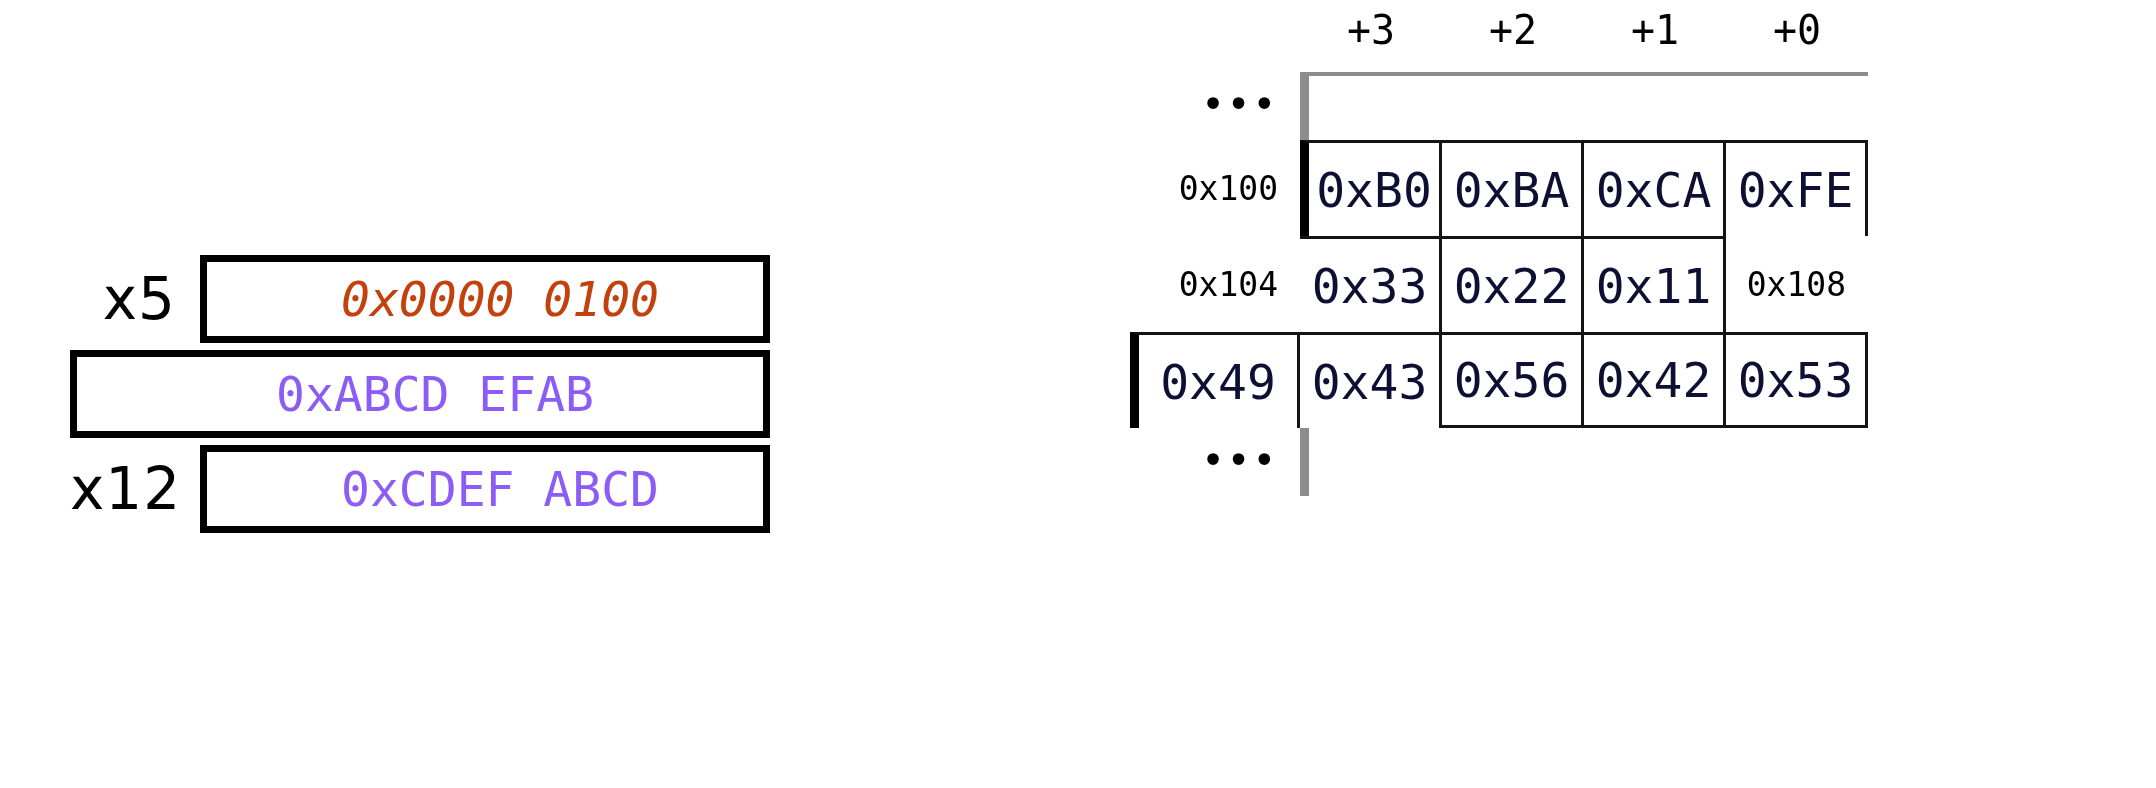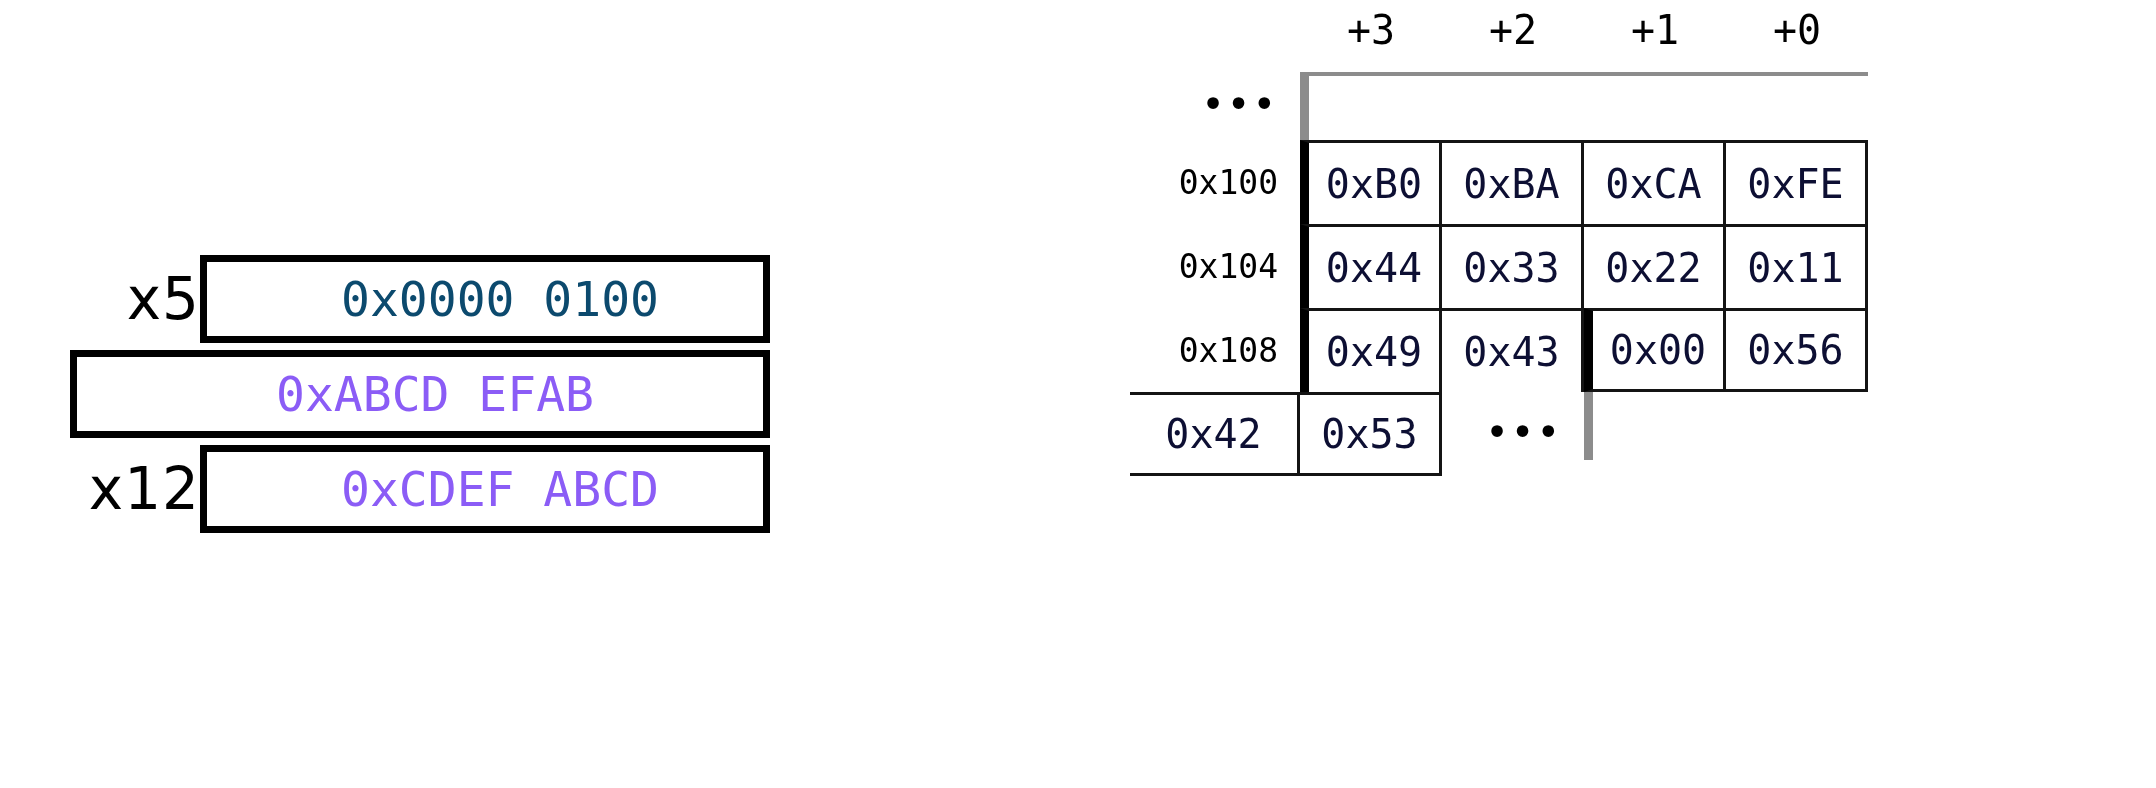--- a/index.html
+++ b/index.html
@@ -26,20 +26,21 @@
     display: flex;
     align-items: center;
     height: 88px;
     margin-bottom: 7px;
   }
   .register-row:last-child { margin-bottom: 0; }
 
   .register-label {
     width: 130px;
     text-align: right;
+    padding-right: 24px;
     box-sizing: border-box;
     font-family: "DejaVu Sans", sans-serif;
     font-size: 58px;
     line-height: 1;
     color: #000000;
     letter-spacing: 1px;
   }
 
   .register-box {
     flex: 1;
@@ -52,21 +53,21 @@
     background: #ffffff;
   }
   .register-value {
     font-family: "DejaVu Sans Mono", monospace;
     font-size: 48px;
     line-height: 1;
     letter-spacing: 0px;
     color: #8b5cf6;
     padding-left: 30px;
   }
-  .register-value.black { color: #0c4a6e; }
+  .register-value.black { color: #c2410c; font-style: italic; }
 
   
   #memory-panel {
     position: absolute;
     left: 1130px;
     top: 10px;
   }
 
   .mem-grid {
     display: grid;
@@ -98,29 +99,29 @@
     box-sizing: border-box;
   }
   .mem-addr.ellipsis {
     font-family: "DejaVu Sans", sans-serif;
     font-size: 40px;
     letter-spacing: 2px;
     padding-bottom: 4px;
   }
 
   .mem-cell {
-    height: 84px;
+    height: 96px;
     box-sizing: border-box;
     border-top: 3px solid #141414;
     border-right: 3px solid #141414;
     display: flex;
     align-items: center;
     justify-content: center;
     font-family: "DejaVu Sans Mono", monospace;
-    font-size: 40px;
+    font-size: 48px;
     line-height: 1;
     color: #0d0f33;
     background: #ffffff;
     text-align: right;
   }
 
   
   .mem-cell.first { border-left: 9px solid #000000; }
 
   
@@ -175,30 +176,28 @@
     <div class="mem-gap mem-gap-top"></div>
     <div class="mem-gap mem-gap-top"></div>
 
     <div class="mem-addr">0x100</div>
     <div class="mem-cell first">0xB0</div>
     <div class="mem-cell">0xBA</div>
     <div class="mem-cell">0xCA</div>
     <div class="mem-cell">0xFE</div>
 
     <div class="mem-addr">0x104</div>
-    <div class="mem-cell first">0x44</div>
     <div class="mem-cell">0x33</div>
     <div class="mem-cell">0x22</div>
     <div class="mem-cell">0x11</div>
 
     <div class="mem-addr">0x108</div>
     <div class="mem-cell first">0x49</div>
     <div class="mem-cell">0x43</div>
 
-    <div class="mem-cell first mem-row-last" style="border-bottom:3px solid #141414">0x00</div>
     <div class="mem-cell mem-row-last" style="border-bottom:3px solid #141414">0x56</div>
     <div class="mem-cell mem-row-last" style="border-bottom:3px solid #141414">0x42</div>
     <div class="mem-cell mem-row-last" style="border-bottom:3px solid #141414">0x53</div>
 
     <div class="mem-addr ellipsis">•••</div>
     <div class="mem-gap first mem-gap-bottom"></div>
     <div class="mem-gap mem-gap-bottom"></div>
     <div class="mem-gap mem-gap-bottom"></div>
     <div class="mem-gap mem-gap-bottom"></div>
 

